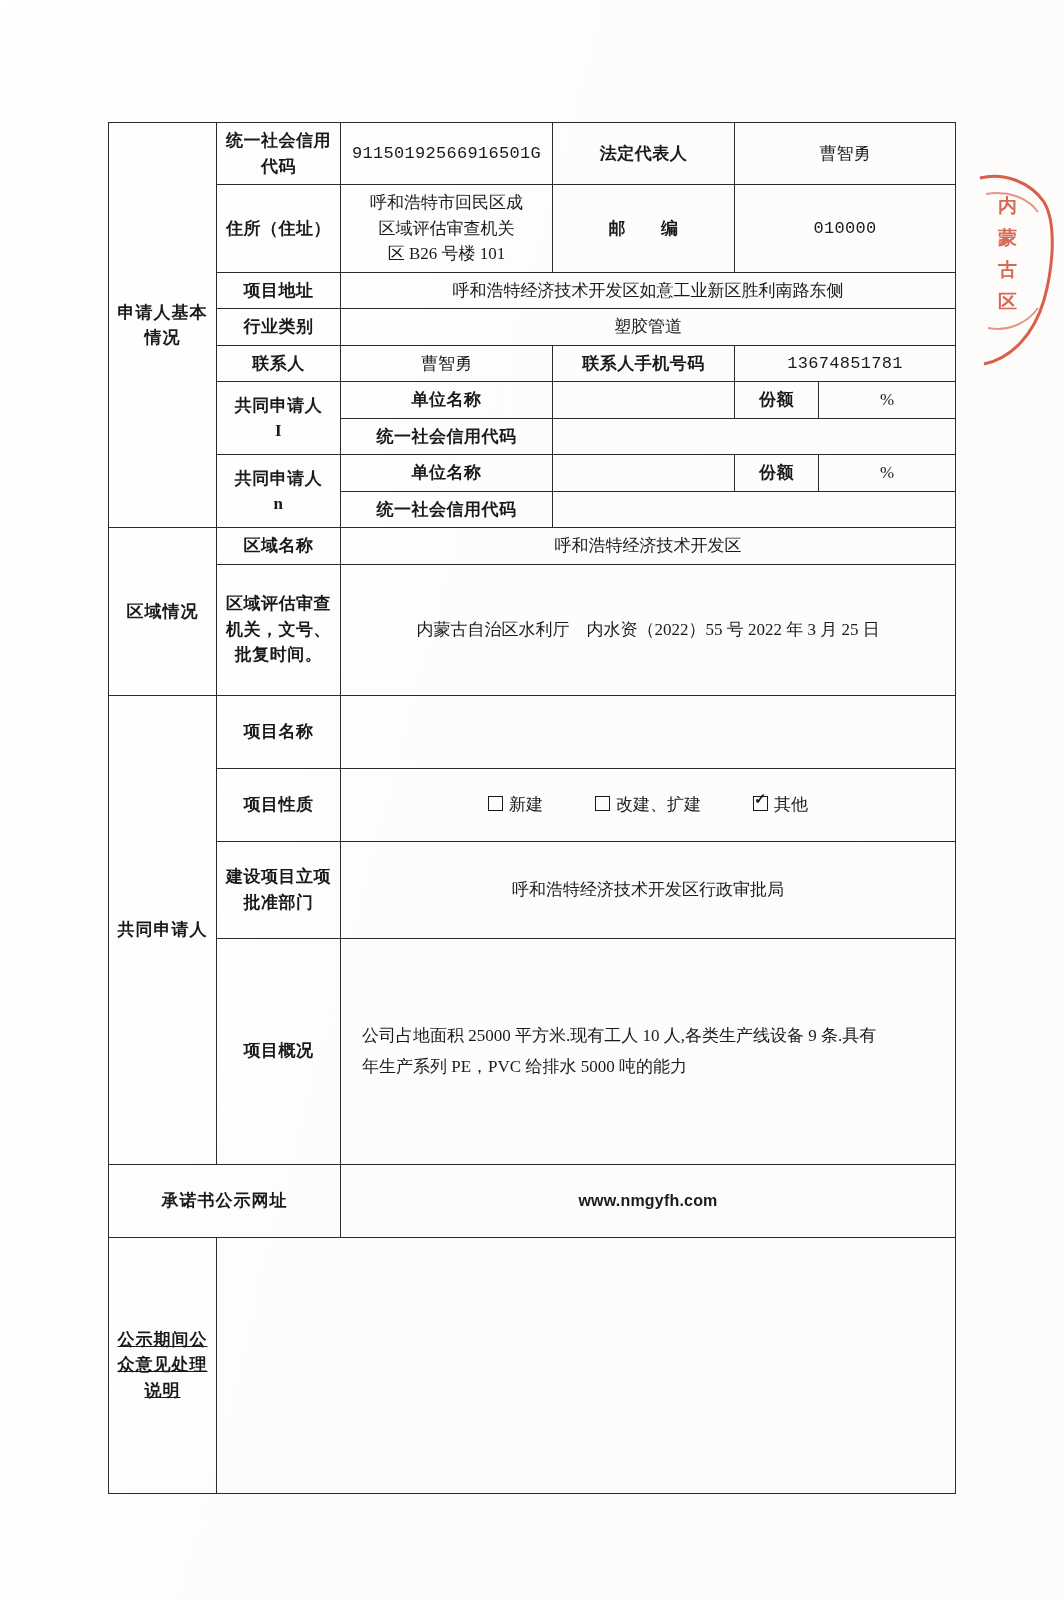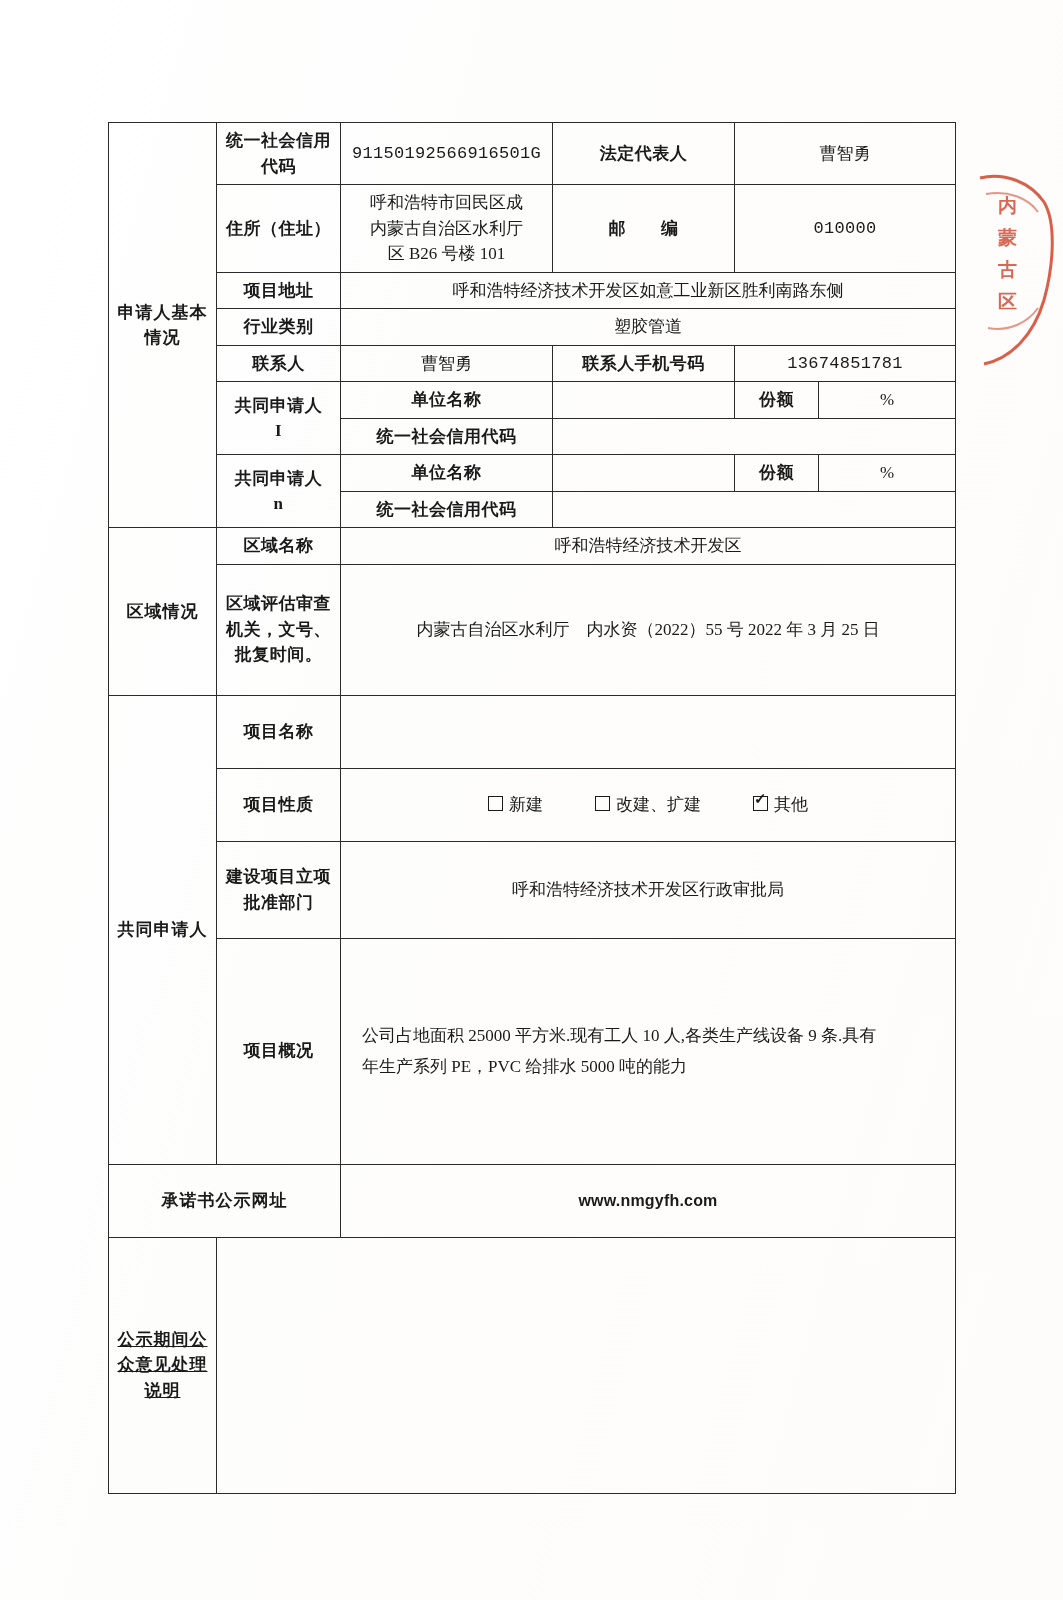--- a/index.html
+++ b/index.html
@@ -149,21 +149,21 @@
       <td class="rlabel">统一社会信用代码</td>
       <td class="value mono-num">91150192566916501G</td>
       <td class="rlabel">法定代表人</td>
       <td class="value" colspan="2">曹智勇</td>
     </tr>
 
     <tr>
       <td class="rlabel">住所（住址）</td>
       <td class="value addr-block">
         <div>呼和浩特市回民区成</div>
-        <div>内蒙古自治区水利厅</div>
+        <div>区域评估审查机关</div>
         <div>区 B26 号楼 101</div>
       </td>
       <td class="rlabel">邮　　编</td>
       <td class="value mono-num" colspan="2">010000</td>
     </tr>
 
     <tr>
       <td class="rlabel">项目地址</td>
       <td class="value left" colspan="4">呼和浩特经济技术开发区如意工业新区胜利南路东侧</td>
     </tr>

